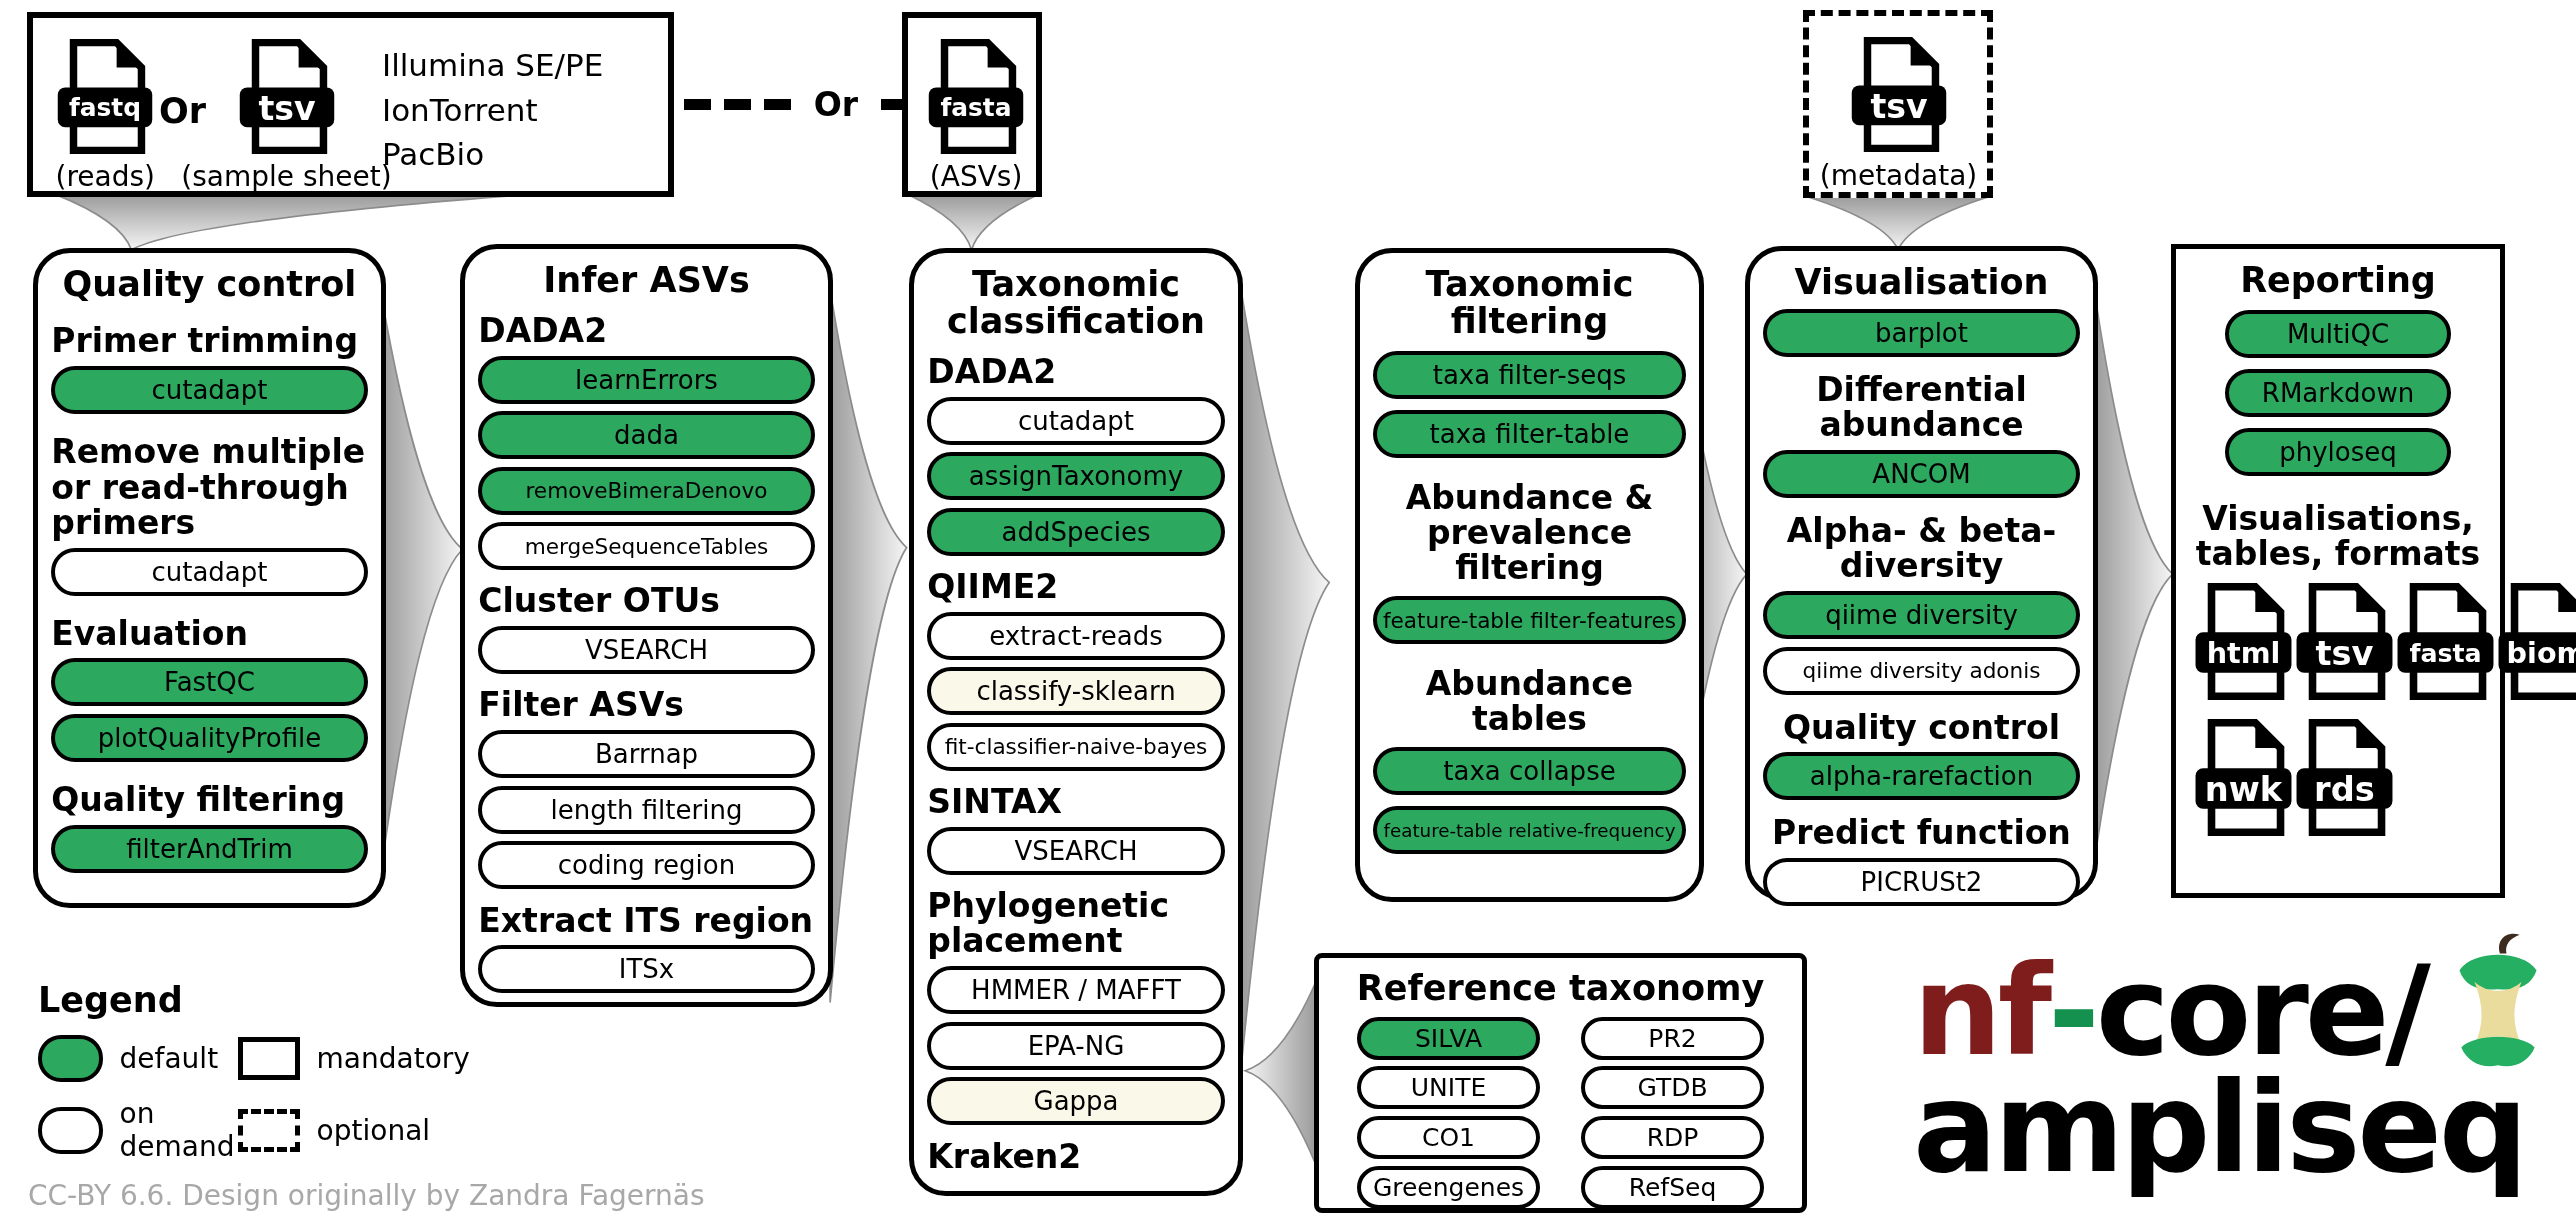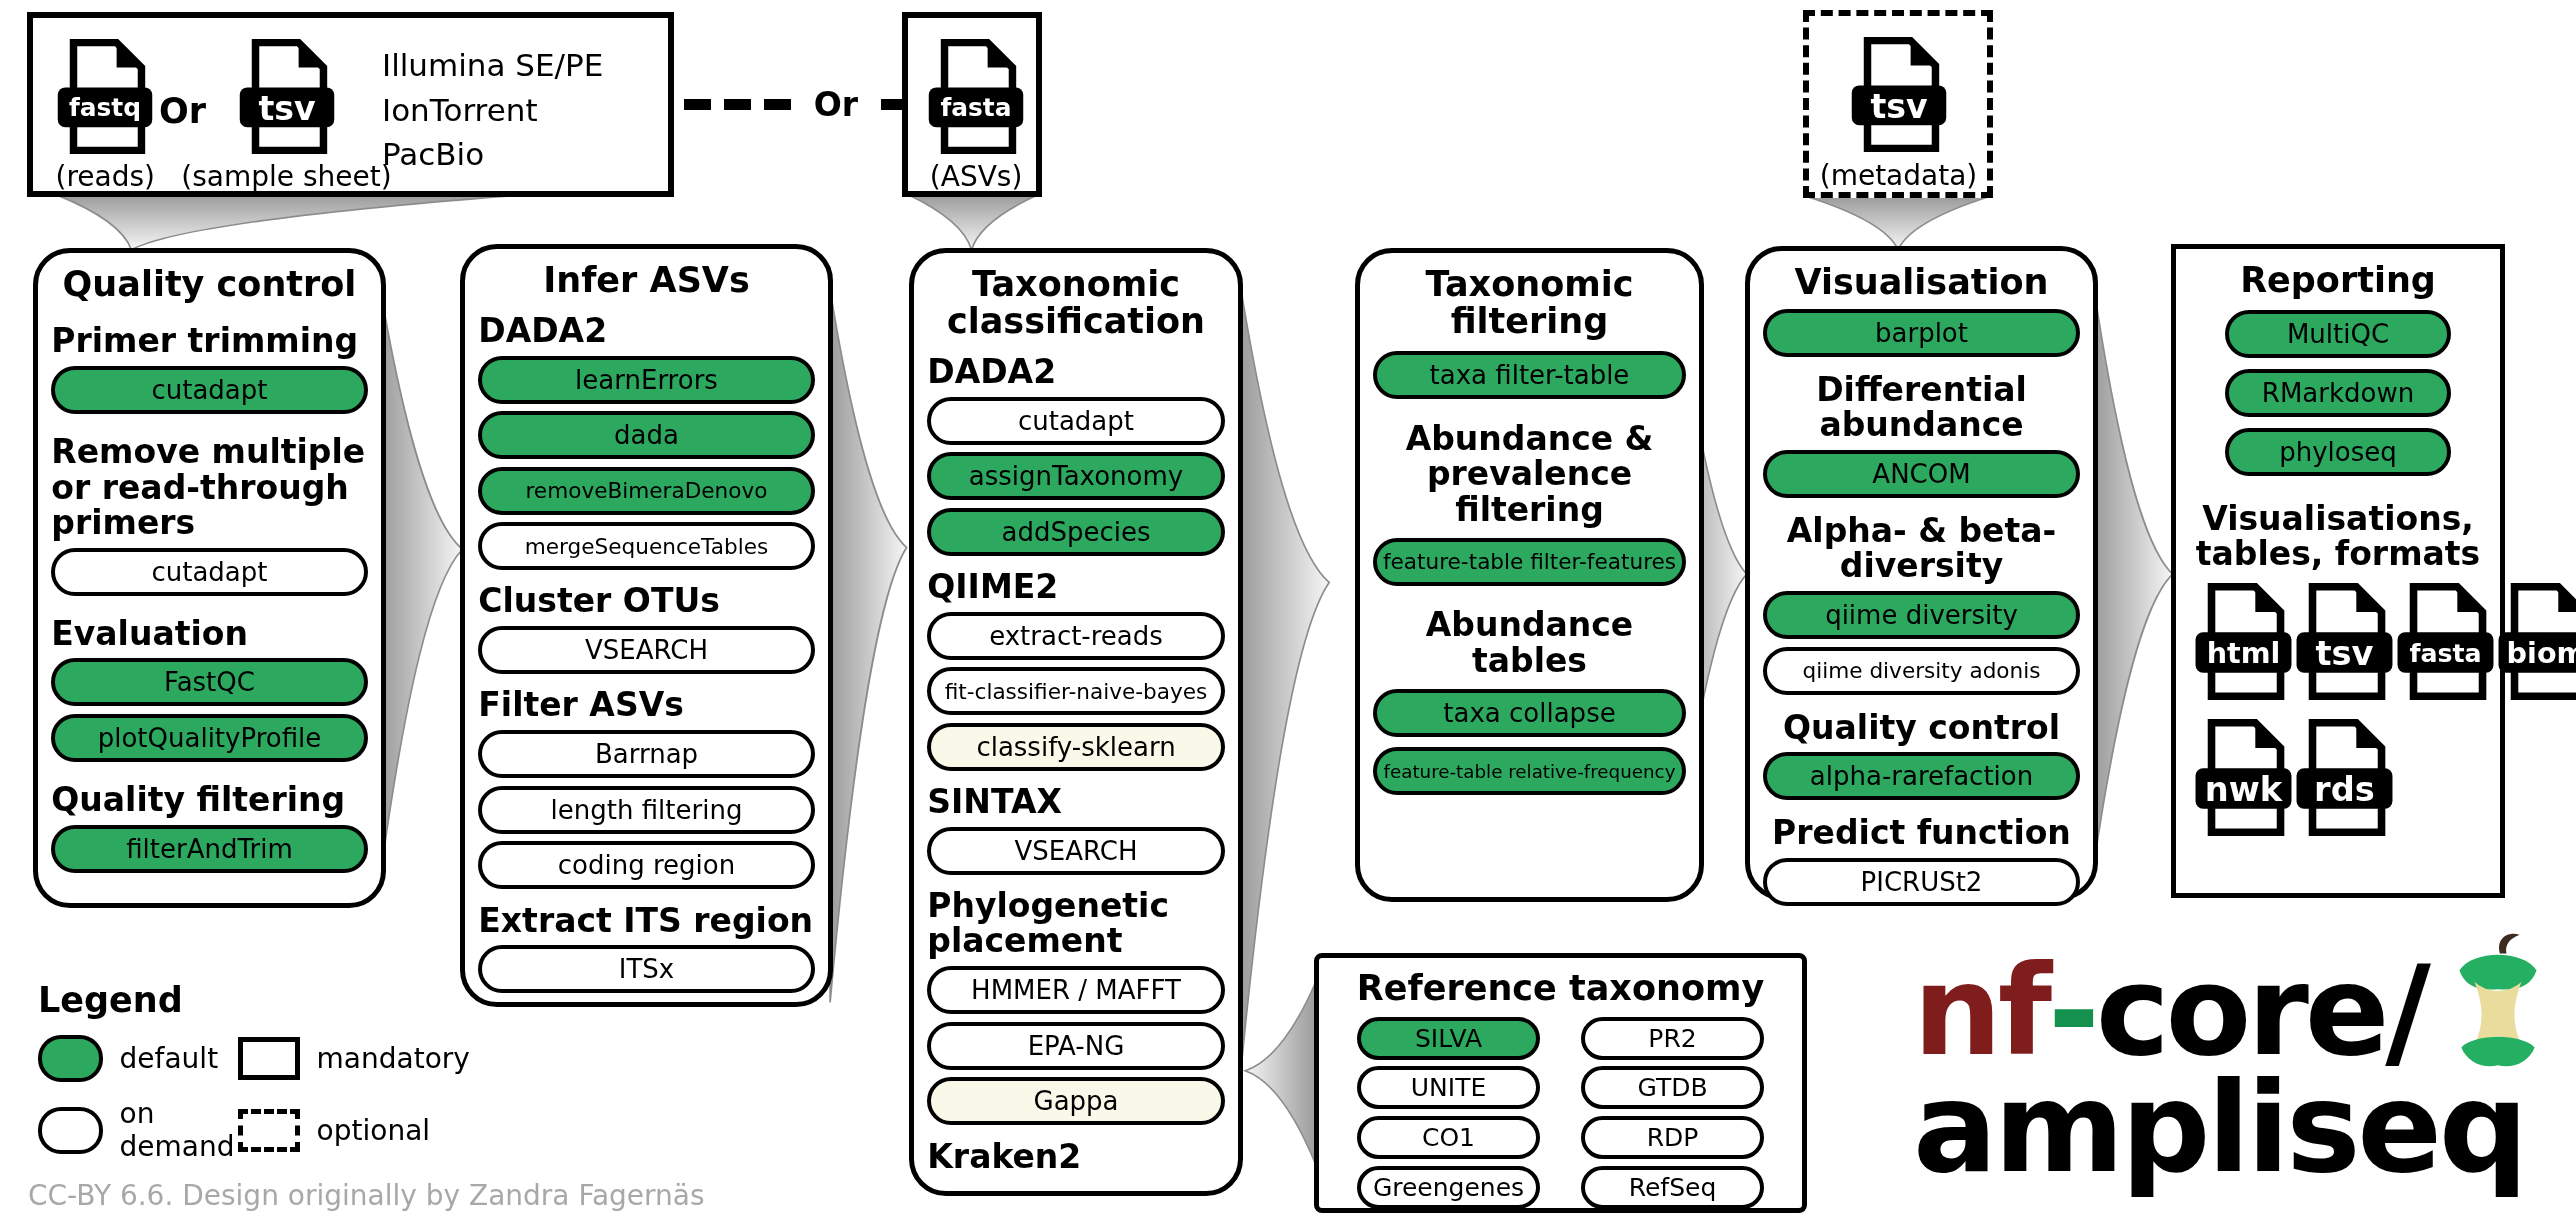--- a/index.html
+++ b/index.html
@@ -195,34 +195,35 @@
 </div>
 <div class="col c2" style="left:909px;top:248px;width:334px;height:948px;">
   <div class="col-title">Taxonomic classification</div>
   <div class="col-body">
       <div class="sec-h">DADA2</div>
       <div class="pill ">cutadapt</div>
       <div class="pill green">assignTaxonomy</div>
       <div class="pill green">addSpecies</div>
       <div class="sec-h">QIIME2</div>
       <div class="pill ">extract-reads</div>
+      <div class="pill cream">classify-sklearn</div>
       <div class="pill  sm">fit-classifier-naive-bayes</div>
-      <div class="pill cream">classify-sklearn</div>
       <div class="sec-h">SINTAX</div>
       <div class="pill ">VSEARCH</div>
       <div class="sec-h">Phylogenetic placement</div>
       <div class="pill ">HMMER / MAFFT</div>
       <div class="pill ">EPA-NG</div>
       <div class="pill cream">Gappa</div>
       <div class="sec-h">Kraken2</div>
     </div>
 </div>
 <div class="col c3" style="left:1331px;top:248px;width:349px;height:654px;margin-left:24px;">
   <div class="col-title">Taxonomic filtering</div>
   <div class="col-body">
+      <div class="pill green">taxa filter-seqs</div>
       <div class="pill green">taxa filter-table</div>
       <div class="sec-h center">Abundance &amp; prevalence filtering</div>
       <div class="pill green sm">feature-table filter-features</div>
       <div class="sec-h center">Abundance tables</div>
       <div class="pill green">taxa collapse</div>
       <div class="pill green xs">feature-table relative-frequency</div>
     </div>
 </div>
 <div class="col c4" style="left:1745px;top:246px;width:353px;height:654px;">
   <div class="col-title">Visualisation</div>

